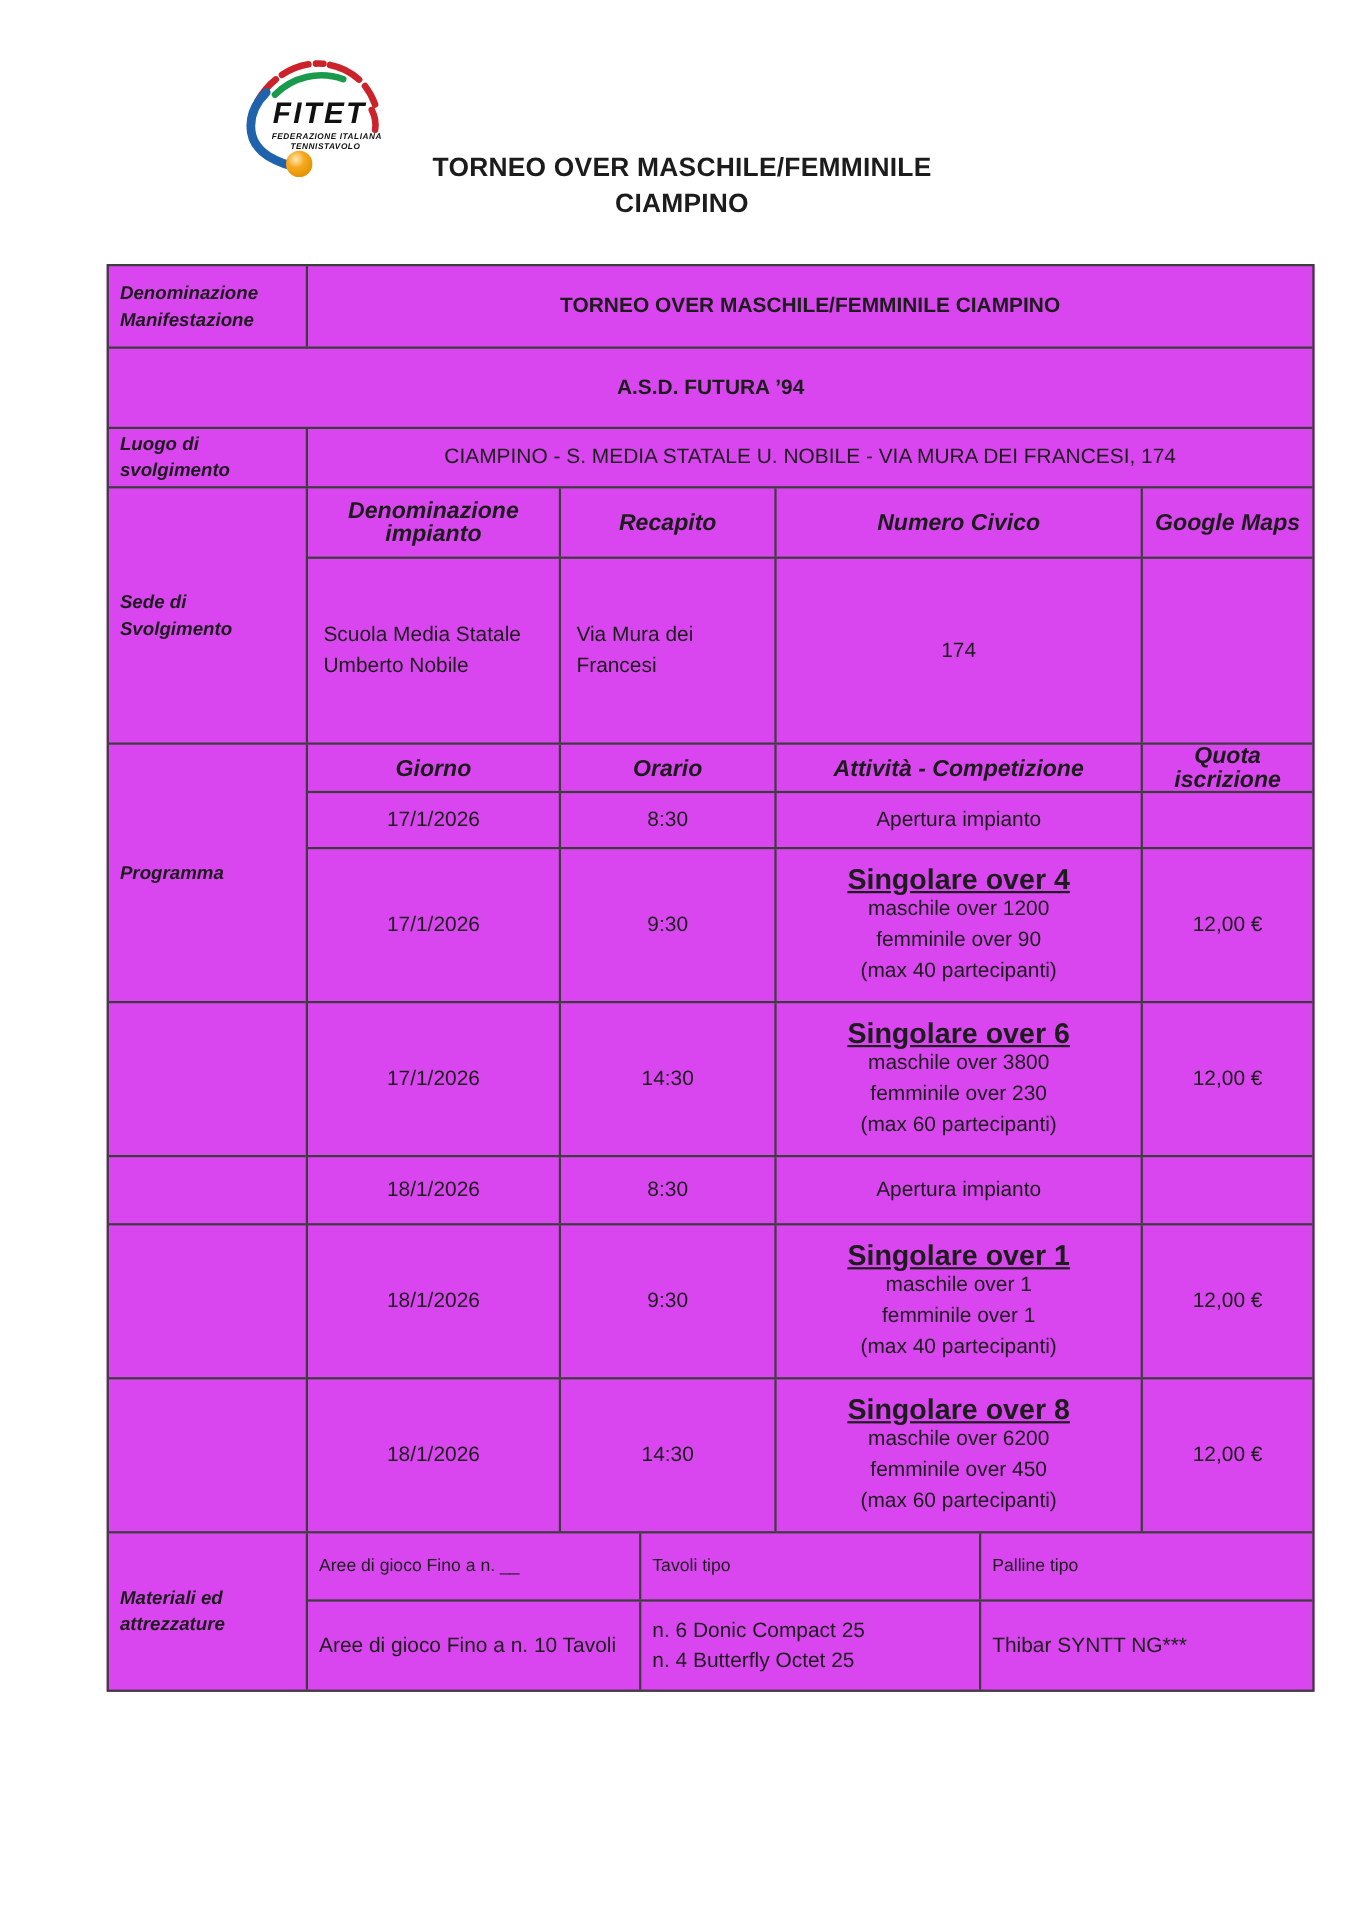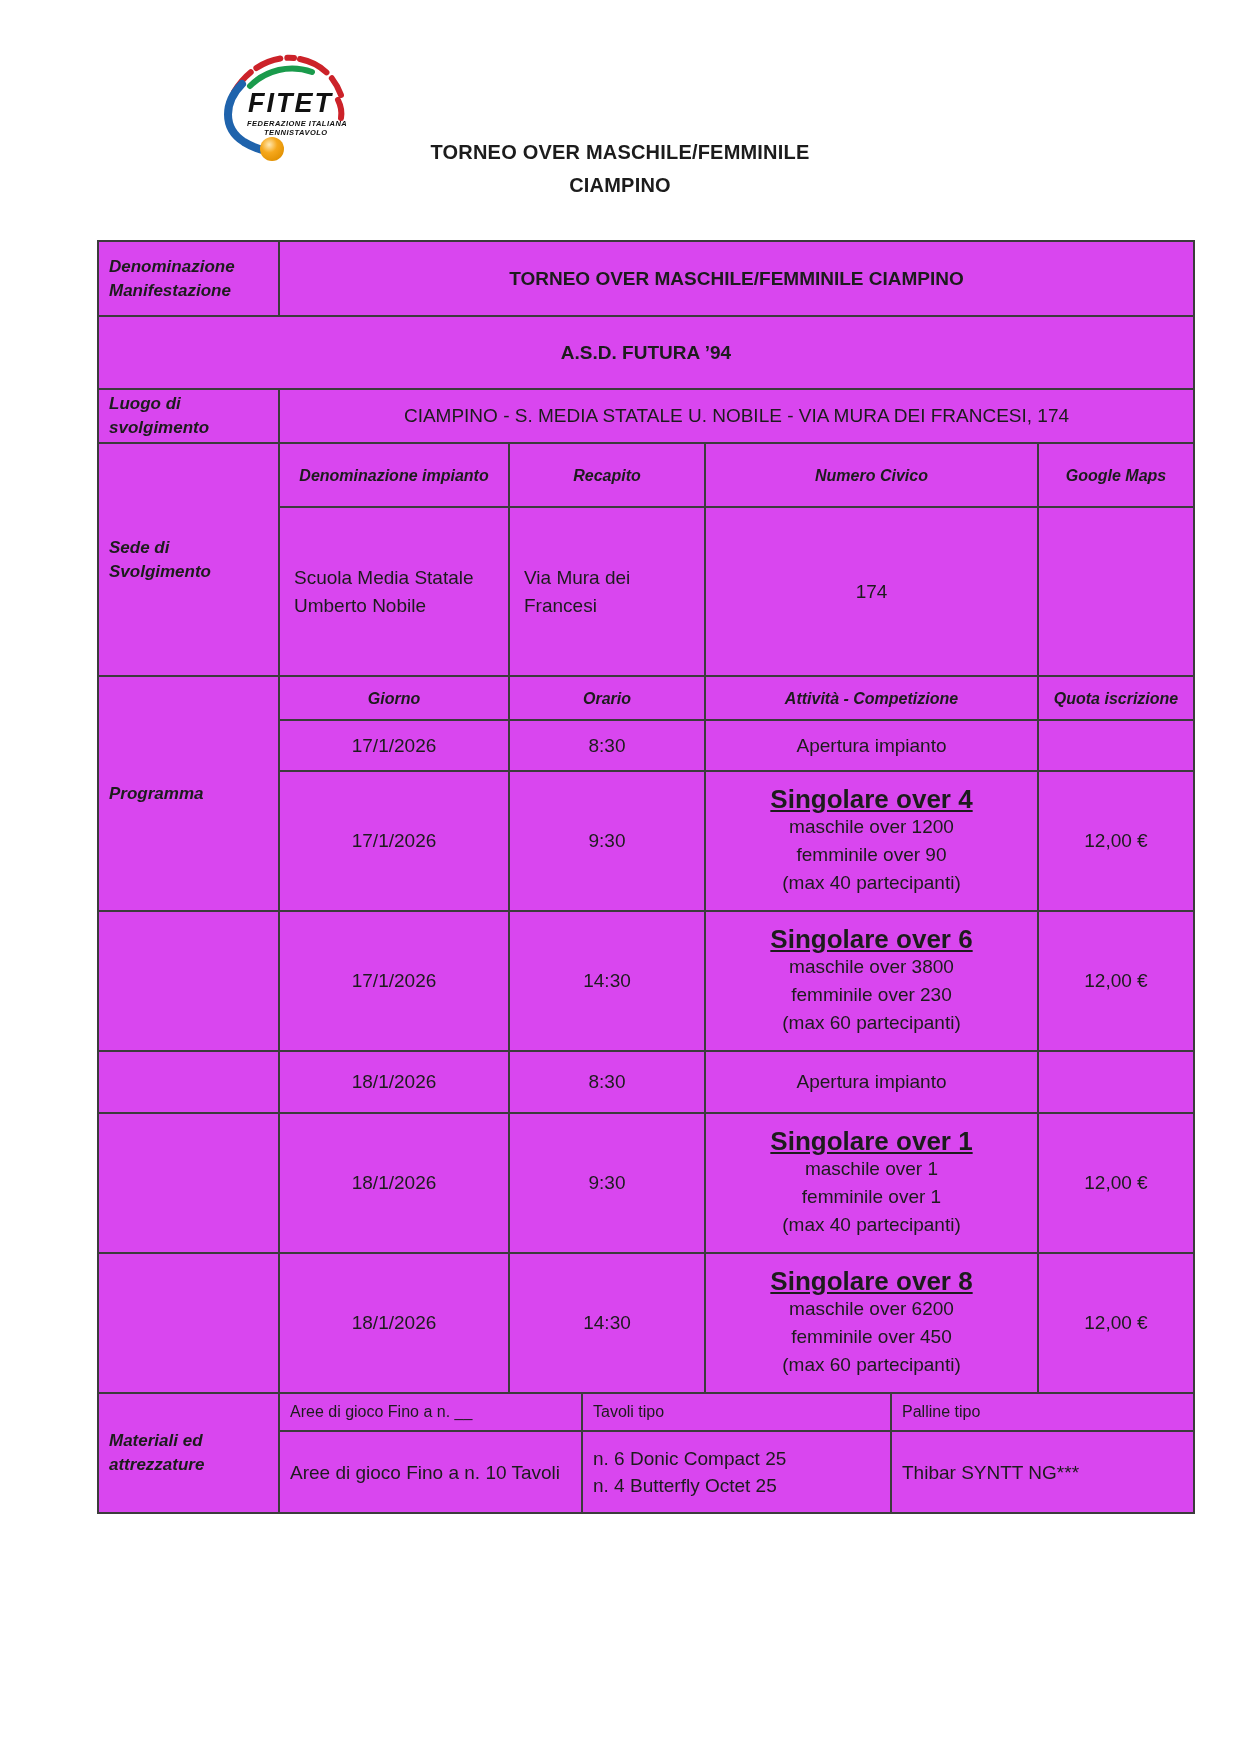--- a/index.html
+++ b/index.html
@@ -6,21 +6,21 @@
   body{
     width:1240px;height:1755px;position:relative;background:#ffffff;
     font-family:"Liberation Sans",sans-serif;color:#1c1c1c;
   }
   *{box-sizing:border-box;}
 
   
   .logo{position:absolute;left:220px;top:50px;width:130px;height:112px;}
   .page-title{
     position:absolute;left:0;top:136px;width:1240px;text-align:center;
-    font-size:20px;font-weight:bold;line-height:33px;letter-spacing:.2px;
+    font-size:24px;font-weight:bold;line-height:33px;letter-spacing:.2px;
   }
 
   
   .doc-table{
     position:absolute;left:97px;top:240px;width:1098px;
     border:2px solid #3c3c3c;background:#d946ef;
   }
   .trow{display:flex;width:100%;}
   .trow + .trow{border-top:2px solid #3c3c3c;}
   .cell{border-left:2px solid #3c3c3c;}
@@ -41,22 +41,22 @@
   .subcol{flex:1;display:flex;flex-direction:column;}
   .subrow{display:flex;width:100%;}
   .subrow + .subrow{border-top:2px solid #3c3c3c;}
 
   .c-giorno {flex:0 0 228px;width:228px;}
   .c-orario {flex:0 0 196px;width:196px;}
   .c-att    {flex:0 0 333px;width:333px;}
   .c-quota  {flex:1;}
 
   .hcell{
-    display:flex;align-items:center;justify-content:center;text-align:left;
-    font-weight:bold;font-style:italic;font-size:16px;padding:4px 6px;line-height:21px;
+    display:flex;align-items:center;justify-content:center;text-align:center;
+    font-weight:bold;font-style:italic;font-size:21px;padding:4px 6px;line-height:21px;
   }
   .dcell{
     display:flex;align-items:center;justify-content:center;text-align:center;
     font-size:19px;line-height:28px;padding:4px 8px;
   }
   .dcell.left{justify-content:flex-start;text-align:left;padding-left:14px;}
 
   .att-block{display:flex;flex-direction:column;align-items:center;justify-content:center;}
   .att-title{font-weight:bold;text-decoration:underline;font-size:26px;line-height:28px;}
   .att-line{font-size:19px;line-height:28px;}
@@ -65,21 +65,21 @@
   .plabel-col{width:179px;flex:0 0 179px;display:flex;flex-direction:column;}
   .plabel-box{display:flex;align-items:center;padding:4px 12px 4px 10px;
     font-weight:bold;font-style:italic;font-size:17px;}
   .plabel-box + .plabel-box{border-top:2px solid #3c3c3c;}
 
   
   .h-r1{height:73px;} .h-r2{height:73px;} .h-r3{height:54px;}
   .h-sede-h{height:62px;} .h-sede-d{height:169px;}
   .h-prog-h{height:42px;}
   .h-ap1{height:51px;} .h-over{height:140px;} .h-ap2{height:62px;}
-  .h-mat-h{height:36px;} .h-mat-d{height:82px;}
+  .h-mat-h{height:60px;} .h-mat-d{height:82px;}
   .h-plabel-1{height:233px;} .h-plabel-o{height:140px;} .h-plabel-a{height:62px;}
 
   
   .m-c1{flex:0 0 301px;width:301px;}
   .m-c2{flex:0 0 309px;width:309px;}
   .m-c3{flex:1;}
   .m-head{display:flex;align-items:center;font-size:16px;padding:4px 10px;}
   .m-data{display:flex;flex-direction:column;justify-content:center;
     font-size:19px;line-height:27px;padding:6px 10px;}
 </style>

